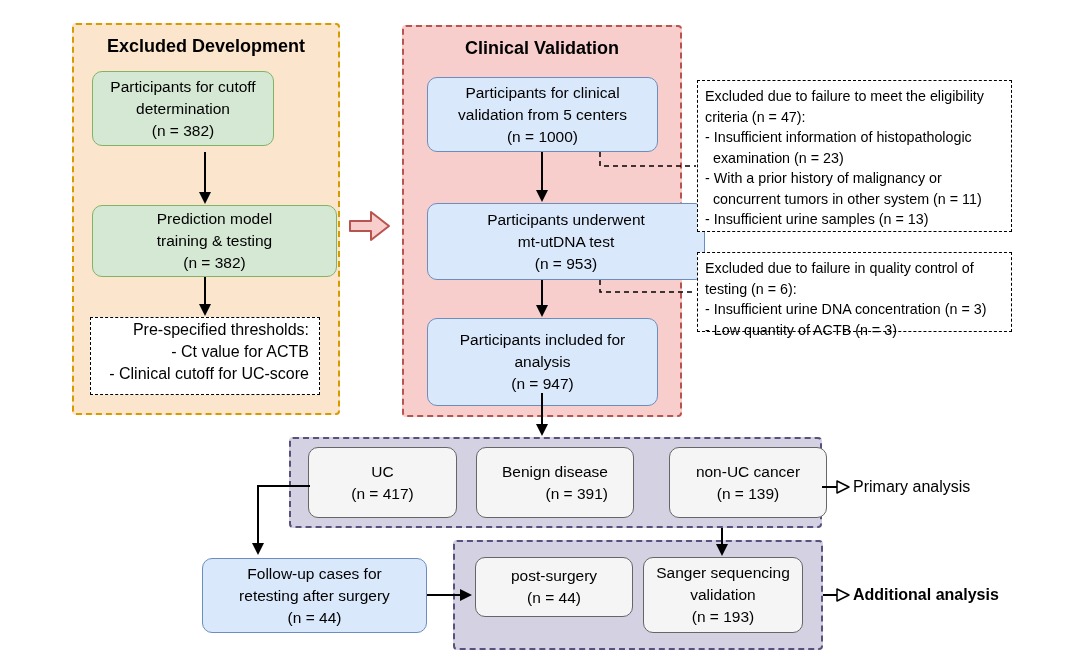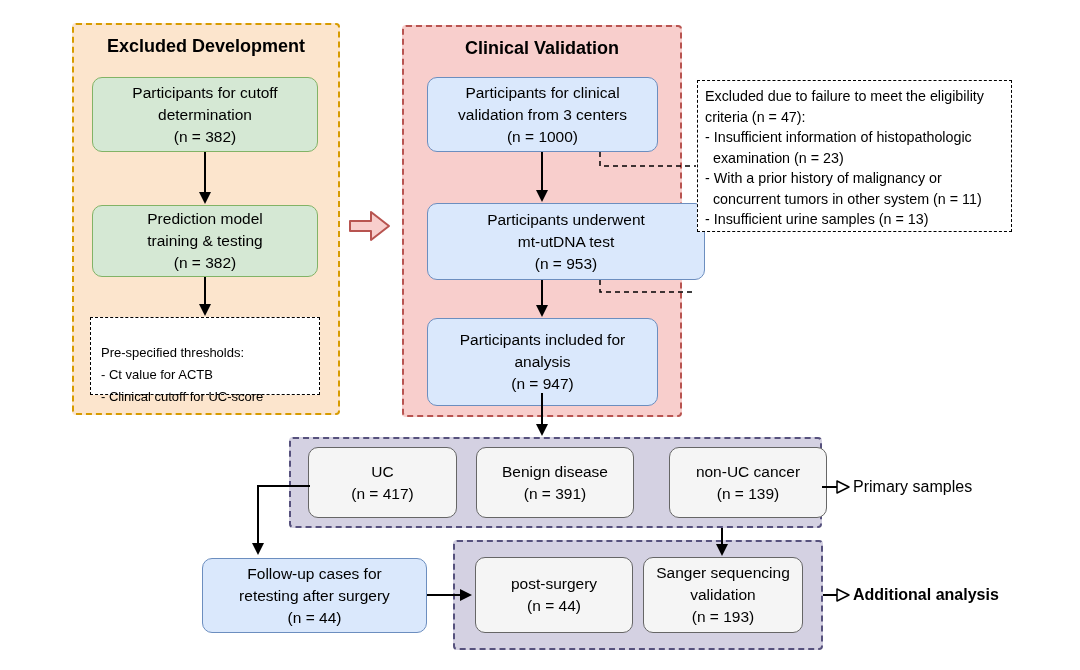--- a/index.html
+++ b/index.html
@@ -21,47 +21,47 @@
     border-radius:10px;font-size:15.5px;line-height:22px;
   }
   .box.green{background:#d5e8d4;border:1.5px solid #82b366;}
   .box.blue{background:#dae8fc;border:1.5px solid #6c8ebf;}
   .box.gray{background:#f5f5f5;border:1.5px solid #666666;}
   .dashedbox{
     position:absolute;box-sizing:border-box;background:#ffffff;
     border:1.6px dashed #000;text-align:left;white-space:pre-wrap;
     font-size:14.3px;line-height:20.5px;padding:5px 7px;
   }
-  .dashedbox.thresh{font-size:13px;line-height:22px;padding:24px 10px;white-space:pre-line;}
+  .dashedbox.thresh{font-size:16px;line-height:22px;padding:1px 10px;white-space:pre-line;text-align:right;}
   .sidelabel{position:absolute;font-size:16px;line-height:18px;white-space:nowrap;}
   #overlay{position:absolute;left:0;top:0;z-index:10;pointer-events:none;}
 
   
   #c-orange{left:72px;top:23px;width:268px;height:392px;}
-  #b-cutoff{left:92px;top:77px;width:226px;height:75px;}
-  #b-pred{left:92px;top:205px;width:226px;height:72px;}
+  #b-cutoff{left:92px;top:71px;width:182px;height:75px;}
+  #b-pred{left:92px;top:205px;width:245px;height:72px;}
   #b-thresh{left:90px;top:317px;width:230px;height:78px;}
 
   #c-red{left:402px;top:25px;width:280px;height:392px;}
   #b-recruit{left:427px;top:77px;width:231px;height:75px;}
   #b-test{left:427px;top:203px;width:278px;height:77px;}
   #b-analysis{left:427px;top:318px;width:231px;height:88px;}
 
   #x-elig{left:697px;top:80px;width:315px;height:152px;}
   #x-qual{left:697px;top:252px;width:315px;height:80px;}
 
   #c-purple1{left:289px;top:437px;width:533px;height:91px;}
   #b-uc{left:308px;top:447px;width:149px;height:71px;}
-  #b-benign{left:476px;top:447px;width:158px;height:71px;}
+  #b-benign{left:476px;top:447px;width:158px;height:71px;text-align:right;}
   #b-nonuc{left:644px;top:447px;width:158px;height:71px;margin-left:25px;}
 
   #b-followup{left:202px;top:558px;width:225px;height:75px;}
 
   #c-purple2{left:453px;top:540px;width:370px;height:110px;}
-  #b-post{left:475px;top:557px;width:158px;height:76px;}
+  #b-post{left:475px;top:557px;width:158px;height:60px;}
   #b-sanger{left:643px;top:557px;width:160px;height:76px;}
 
   #lbl-primary{left:853px;top:478px;}
   #lbl-additional{left:853px;top:586px;font-weight:bold;}
 </style>
 </head>
 <body>
 
 <div id="canvas">
 
@@ -75,45 +75,49 @@
 training &amp; testing
 (n = 382)</div>
   <div id="b-thresh" class="dashedbox thresh">Pre-specified thresholds:
 - Ct value for ACTB
 - Clinical cutoff for UC-score</div>
 
   <div id="c-red" class="container red">
     <div class="ctitle">Clinical Validation</div>
   </div>
   <div id="b-recruit" class="box blue">Participants for clinical
-validation from 3 centers
+validation from 5 centers
 (n = 1000)</div>
   <div id="b-test" class="box blue">Participants underwent
 mt-utDNA test
 (n = 953)</div>
   <div id="b-analysis" class="box blue">Participants included for
 analysis
 (n = 947)</div>
 
   <div id="x-elig" class="dashedbox">Excluded due to failure to meet the eligibility
 criteria (n = 47):
 - Insufficient information of histopathologic
   examination (n = 23)
 - With a prior history of malignancy or
   concurrent tumors in other system (n = 11)
 - Insufficient urine samples (n = 13)</div>
+  <div id="x-qual" class="dashedbox">Excluded due to failure in quality control of
+testing (n = 6):
+- Insufficient urine DNA concentration (n = 3)
+- Low quantity of ACTB (n = 3)</div>
 
   <div id="c-purple1" class="container purple"></div>
   <div id="b-uc" class="box gray">UC
 (n = 417)</div>
   <div id="b-benign" class="box gray">Benign disease
 (n = 391)</div>
   <div id="b-nonuc" class="box gray">non-UC cancer
 (n = 139)</div>
-  <div id="lbl-primary" class="sidelabel">Primary samples</div>
+  <div id="lbl-primary" class="sidelabel">Primary analysis</div>
 
   <div id="b-followup" class="box blue">Follow-up cases for
 retesting after surgery
 (n = 44)</div>
 
   <div id="c-purple2" class="container purple"></div>
   <div id="b-post" class="box gray">post-surgery
 (n = 44)</div>
   <div id="b-sanger" class="box gray">Sanger sequencing
 validation

